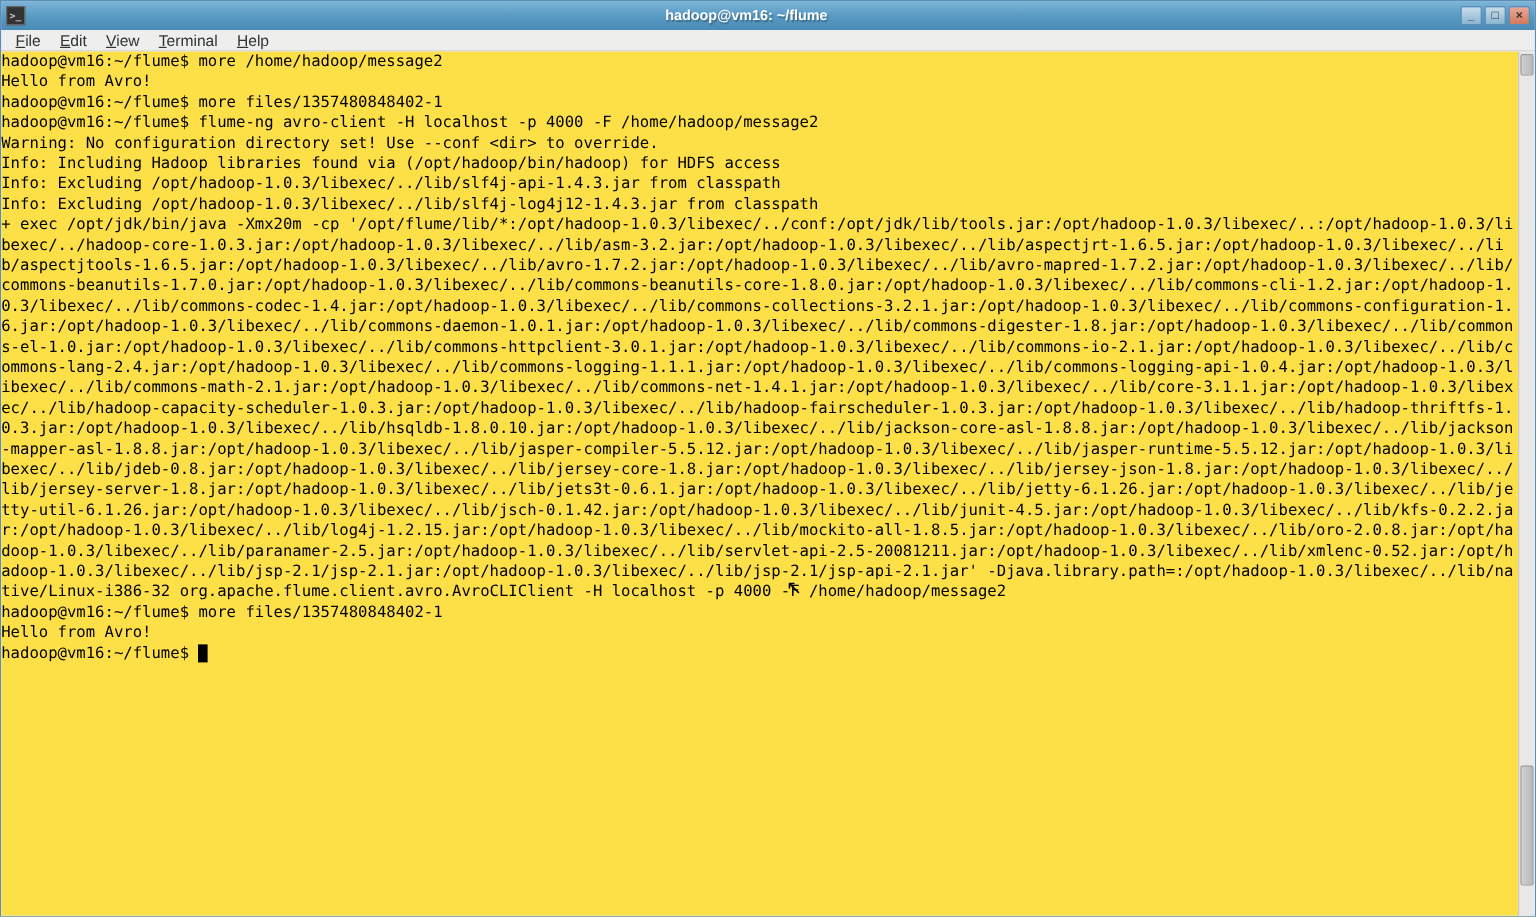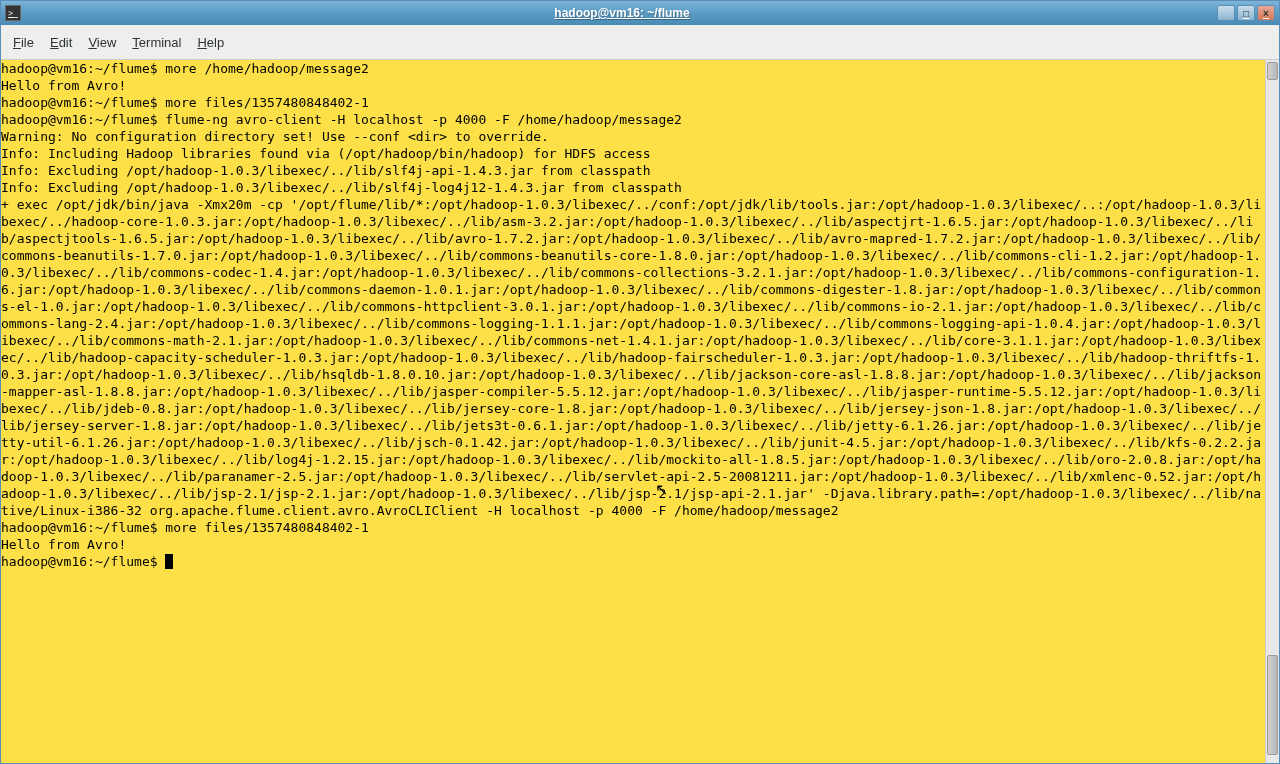--- a/index.html
+++ b/index.html
@@ -19,21 +19,20 @@
 }
 .titlebar {
   background: linear-gradient(to bottom, #7db5d8 0%, #5a9bc4 50%, #4a8bb5 100%);
   height: 24px;
   display: flex;
   align-items: center;
   padding: 0 4px;
   color: #fff;
   font-size: 12px;
   font-weight: bold;
-  text-decoration: underline;
 }
 .titlebar-icon {
   width: 16px;
   height: 16px;
   background: #333;
   margin-right: 6px;
   border: 1px solid #666;
   display: flex;
   align-items: center;
   justify-content: center;
@@ -64,21 +63,21 @@
   justify-content: center;
   font-size: 10px;
   color: #333;
   cursor: pointer;
 }
 .titlebar-btn.close {
   background: linear-gradient(to bottom, #e8a898, #d47858);
 }
 .menubar {
   background: #eeeeec;
-  height: 35px;
+  height: 18px;
   display: flex;
   align-items: center;
   padding: 0 4px;
   border-bottom: 1px solid #ccc;
   font-size: 13px;
   color: #2e3436;
 }
 .menu-item {
   padding: 4px 8px;
   cursor: pointer;

